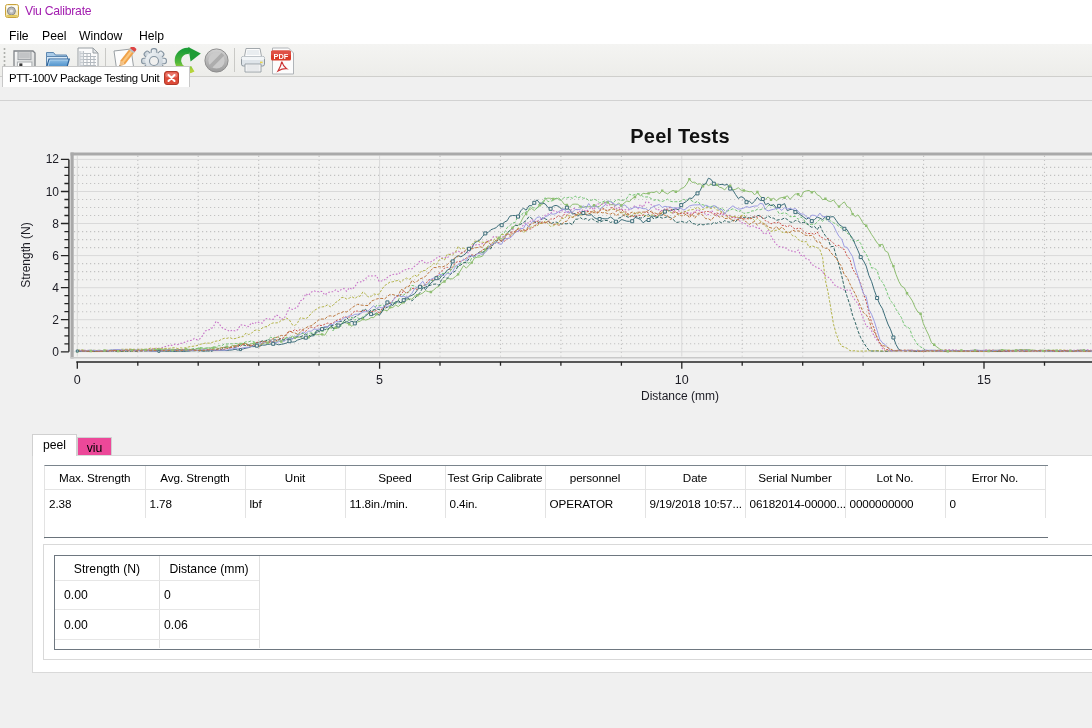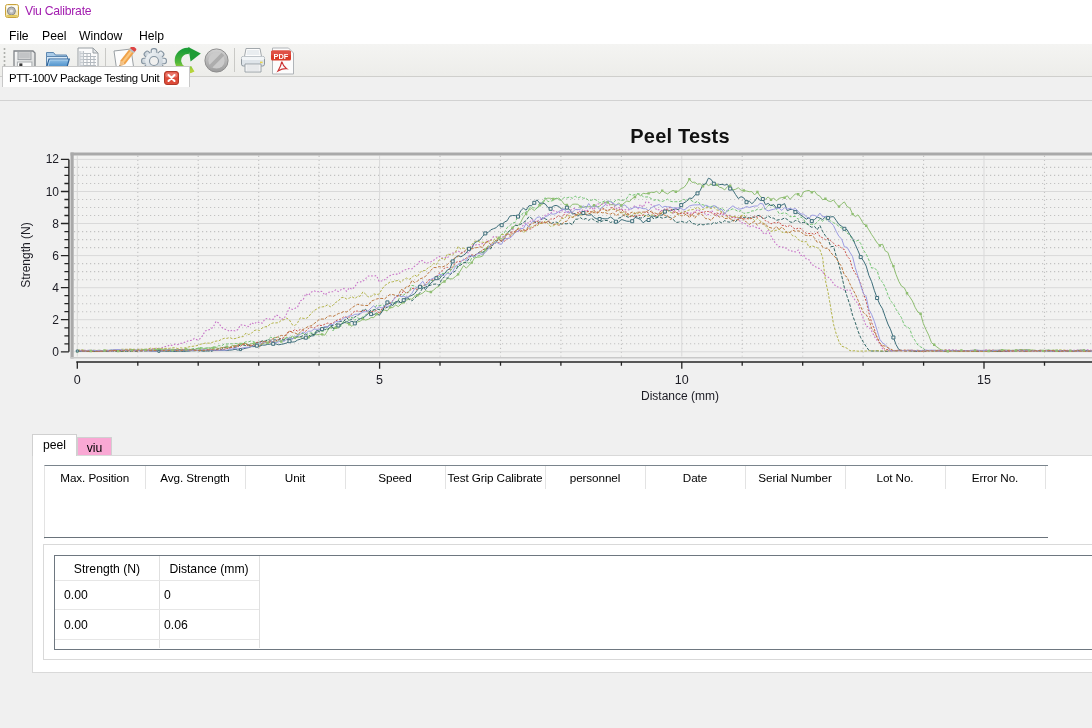--- a/index.html
+++ b/index.html
@@ -9,21 +9,21 @@
   #menubar{left:0;top:22px;width:1092px;height:22px;background:#fff}
   .mi{position:absolute;top:7px;font-size:12.2px;color:#000000}
   #toolbar{left:0;top:44px;width:1092px;height:32px;background:linear-gradient(#f4f4f2,#ededea);border-bottom:1px solid #cfcfcc}
   .tsep{position:absolute;top:48px;width:1px;height:24px;background:#c9c9c6}
   #tabrow{left:0;top:77px;width:1092px;height:23px;background:#f0f0f0;border-bottom:1px solid #d2d2d2}
   #tab1{position:absolute;left:2px;top:66px;width:186px;height:20px;background:#fff;border:1px solid #c8c8c8;border-bottom:none}
   #tab1 span{position:absolute;left:6px;top:5px;font-size:11.4px;letter-spacing:-.38px;white-space:nowrap}
   
   #panel{left:32px;top:455px;width:1060px;height:216px;background:#fff;border-top:1px solid #d9d9d9;border-left:1px solid #d9d9d9;border-bottom:1px solid #d9d9d9}
   #btab1{left:32px;top:434px;width:43px;height:21px;border:1px solid #d0d0d0;border-bottom:none;background:#fff;z-index:3;text-align:center}
-  #btab2{left:77px;top:437px;width:33px;height:17px;border:1px solid #d0d0d0;border-bottom:none;background:#f9a8d4;z-index:2;text-align:center}
+  #btab2{left:77px;top:437px;width:33px;height:17px;border:1px solid #d0d0d0;border-bottom:none;background:#ec4899;z-index:2;text-align:center}
   #btab1 i,#btab2 i{font-style:normal;position:relative;top:0;font-size:12.2px}
   
   #mtable{left:44px;top:465px;width:1003px;height:73px;overflow:hidden;border-left:1px solid #e3e3e3;border-top:1px solid #7a848c;background:#fff}
   #mtable table{border-collapse:collapse;table-layout:fixed;font-size:11.7px;letter-spacing:-.1px}
   #mtable td{box-sizing:border-box;width:100px;min-width:100px;max-width:100px;border-right:1px solid #e3e3e3;padding:0 0 0 4px;overflow:hidden;white-space:nowrap}
   #mtable tr.h td{text-align:center;height:23px;padding:0}
   #mtable tr.d td{height:29px}#mtable tr.d2 td{border-top:1px solid #e4e4e4}
   #mline{left:44px;top:537px;width:1004px;height:1px;background:#6a737b}
   
   #nbox{left:43px;top:544px;width:1049px;height:114px;background:#fff;border-top:1px solid #d9d9d9;border-left:1px solid #d9d9d9;border-bottom:1px solid #d9d9d9}
@@ -227,30 +227,42 @@
 <text x="30" y="145" font-size="12" text-anchor="middle" fill="#1c1c24" transform="rotate(-90 30 145)">Strength (N)</text>
   </svg>
 
   <div class="abs" id="panel"></div>
   <div class="abs" id="btab2"><i>viu</i></div>
   <div class="abs" id="btab1"><i>peel</i></div>
   <div class="abs" id="mtable">
     <table>
     <tbody>
         <tr class="h">
-          <td>Max. Position</td>
+          <td>Max. Strength</td>
           <td>Avg. Strength</td>
           <td>Unit</td>
           <td>Speed</td>
           <td>Test Grip Calibrate</td>
           <td>personnel</td>
           <td>Date</td>
           <td>Serial Number</td>
           <td>Lot No.</td>
           <td>Error No.</td>
+        </tr>
+    <tr class="d d2">
+          <td>2.38</td>
+          <td>1.78</td>
+          <td>lbf</td>
+          <td>11.8in./min.</td>
+          <td>0.4in.</td>
+          <td>OPERATOR</td>
+          <td>9/19/2018 10:57...</td>
+          <td>06182014-00000...</td>
+          <td>0000000000</td>
+          <td>0</td>
         </tr>
   </tbody>
     </table>
   </div>
   <div class="abs" id="mline"></div>
   <div class="abs" id="nbox"></div>
   <div class="abs" id="ntable">
     <div class="ncol" style="left:104px"></div>
     <div class="ncol" style="left:204px"></div>
     <div class="nrow" style="top:24px;width:204px"></div>

